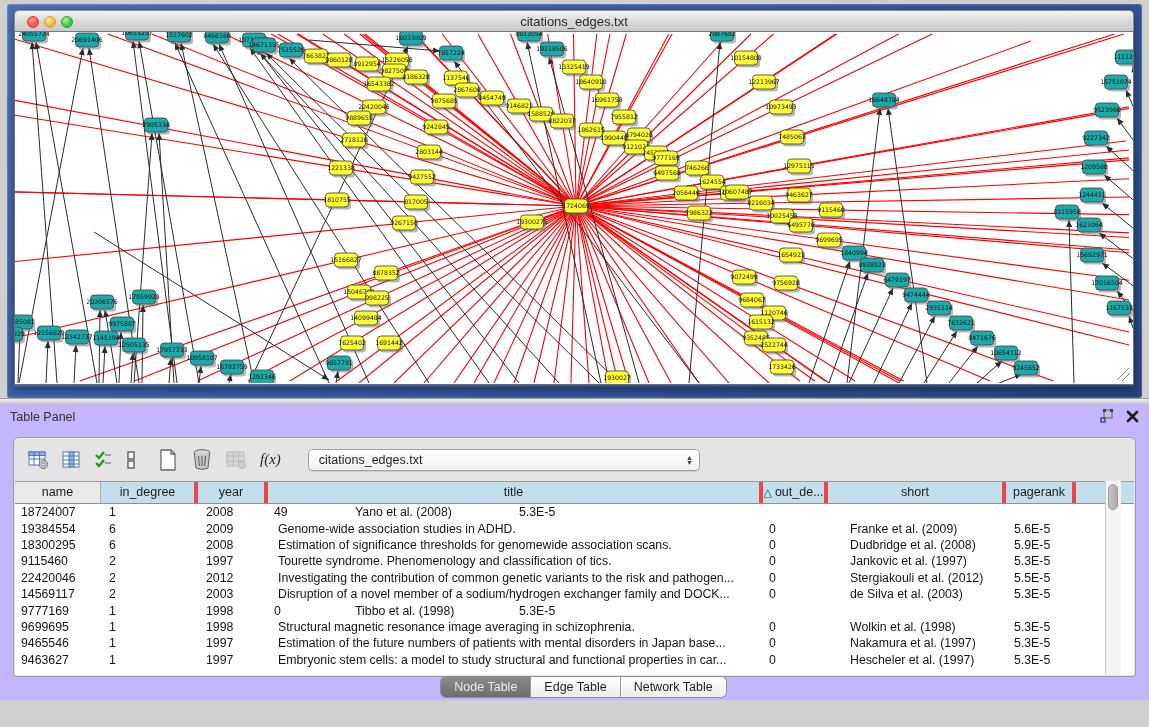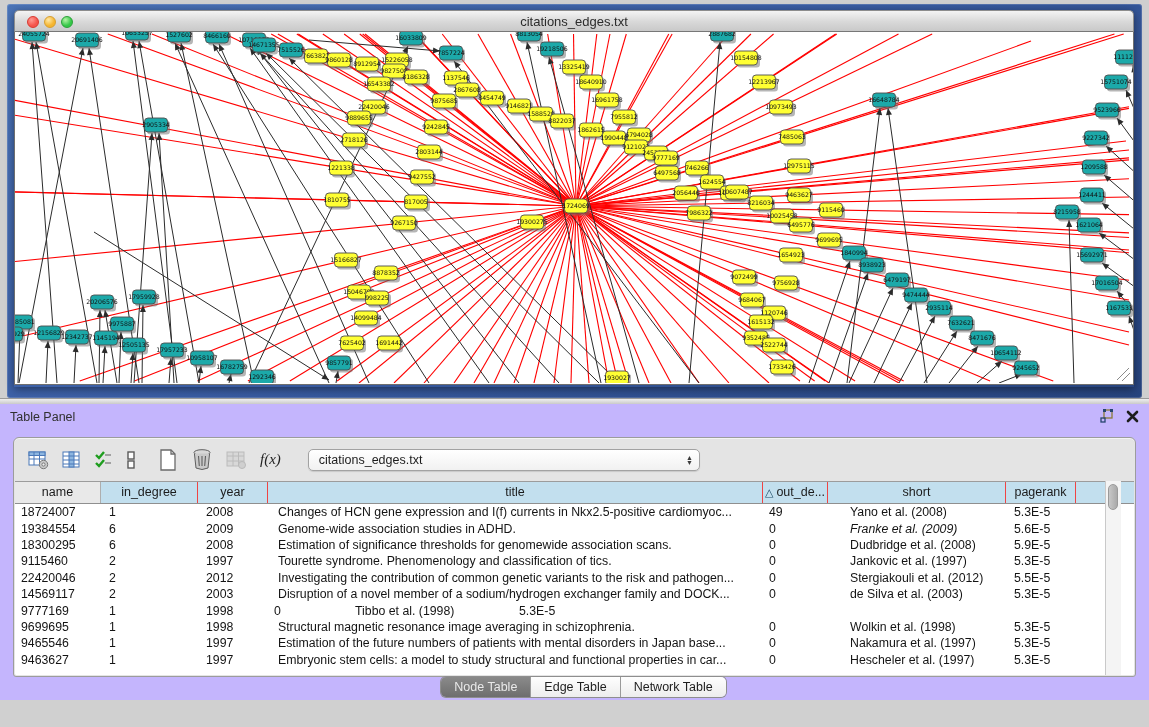--- a/index.html
+++ b/index.html
@@ -37,21 +37,21 @@
   .tb-icon{margin-right:13px;display:inline-flex;}
   .combo{margin-left:14px;width:392px;height:22px;border:1px solid #a2a2a2;border-radius:5px;
       background:linear-gradient(#ffffff,#f1f1f1);display:flex;align-items:center;
       font-size:12.5px;color:#1c1c1c;padding:0 6px 0 10px;box-sizing:border-box;
       box-shadow:0 1px 1px rgba(0,0,0,.12);}
   .combo .lbl{flex:1;}
   .stepper{display:flex;flex-direction:column;line-height:5px;font-size:7px;color:#3a3a3a;text-align:center;}
   .tablewrap{position:absolute;left:1px;top:43px;right:1px;bottom:1px;background:#ffffff;
       border-top:1px solid #9c9c9c;display:flex;flex-direction:column;overflow:hidden;border-radius:0 0 2px 2px;}
   .thead{display:flex;height:21px;flex:none;border-bottom:1px solid #8f8f8f;background:#c2dfee;}
-  .th{box-sizing:border-box;border-right:1px solid #ef4444;background:#c2dfee;
+  .th{box-sizing:border-box;border-right:4px solid #ef4444;background:#c2dfee;
       font-size:12.5px;color:#1b1b1b;text-align:center;line-height:20px;overflow:hidden;white-space:nowrap;}
   .th.gray{background:#e9e9e9;border-right:1px solid #aeaeae;}
   .th .sorttri{color:#1b4a66;font-size:11px;margin-right:3px;}
   .tbody{flex:1;position:relative;background:#fff;}
   .tr{display:flex;height:16.4px;align-items:center;}
   .td{box-sizing:border-box;font-size:12.3px;color:#141414;white-space:nowrap;overflow:hidden;flex:none;}
   .vscroll{position:absolute;right:14px;top:43px;width:15px;bottom:1px;background:#f4f4f4;
       border-left:1px solid #c9c9c9;}
   .vthumb{position:absolute;left:2px;top:3px;width:10px;height:26px;border-radius:5px;
       background:linear-gradient(90deg,#c7c7c7,#a9a9a9);border:1px solid #9a9a9a;box-sizing:border-box;}
@@ -1063,32 +1063,31 @@
           <div class="th" style="width: 65px;"><span class="sorttri">△</span>out_de...</div>
           <div class="th" style="width: 178px;">short</div>
           <div class="th" style="width: 70px;">pagerank</div>
           <div class="th" style="flex: 1 1 0%; border-right: none;"></div>
         </div>
       <div class="tbody" id="tbody">
           <div class="tr">
             <div class="td" style="width: 86px; padding-left: 6px;">18724007</div>
             <div class="td" style="width: 97px; padding-left: 8px;">1</div>
             <div class="td" style="width: 70px; padding-left: 8px;">2008</div>
-            <div class="td" style="width: 495px; padding-left: 10px;">Changes of HCN gene expression and I(f) currents in Nkx2.5-positive cardiomyoc...</div>
             <div class="td" style="width: 65px; padding-left: 6px;">49</div>
             <div class="td" style="width: 178px; padding-left: 22px;">Yano et al. (2008)</div>
             <div class="td" style="width: 70px; padding-left: 8px;">5.3E-5</div>
           </div>
           <div class="tr">
             <div class="td" style="width: 86px; padding-left: 6px;">19384554</div>
             <div class="td" style="width: 97px; padding-left: 8px;">6</div>
             <div class="td" style="width: 70px; padding-left: 8px;">2009</div>
             <div class="td" style="width: 495px; padding-left: 10px;">Genome-wide association studies in ADHD.</div>
             <div class="td" style="width: 65px; padding-left: 6px;">0</div>
-            <div class="td" style="width: 178px; padding-left: 22px; font-style: italic;">Franke et al. (2009)</div>
+            <div class="td" style="width: 178px; padding-left: 22px;">Franke et al. (2009)</div>
             <div class="td" style="width: 70px; padding-left: 8px;">5.6E-5</div>
           </div>
           <div class="tr">
             <div class="td" style="width: 86px; padding-left: 6px;">18300295</div>
             <div class="td" style="width: 97px; padding-left: 8px;">6</div>
             <div class="td" style="width: 70px; padding-left: 8px;">2008</div>
             <div class="td" style="width: 495px; padding-left: 10px;">Estimation of significance thresholds for genomewide association scans.</div>
             <div class="td" style="width: 65px; padding-left: 6px;">0</div>
             <div class="td" style="width: 178px; padding-left: 22px;">Dudbridge et al. (2008)</div>
             <div class="td" style="width: 70px; padding-left: 8px;">5.9E-5</div>

